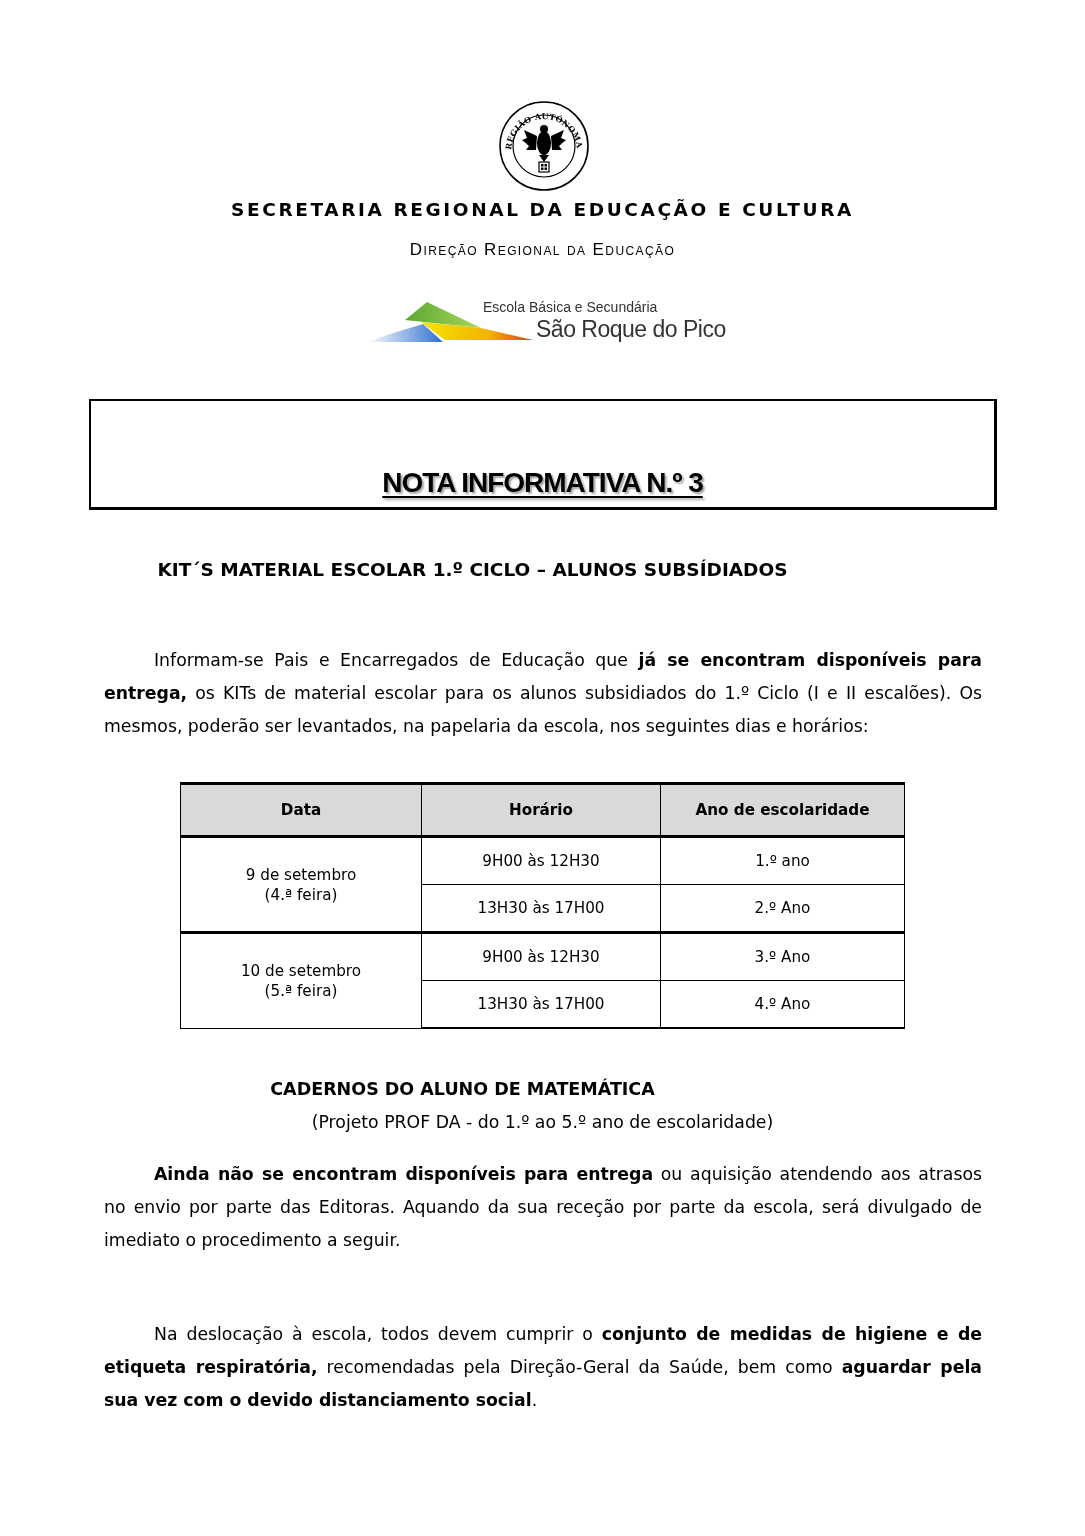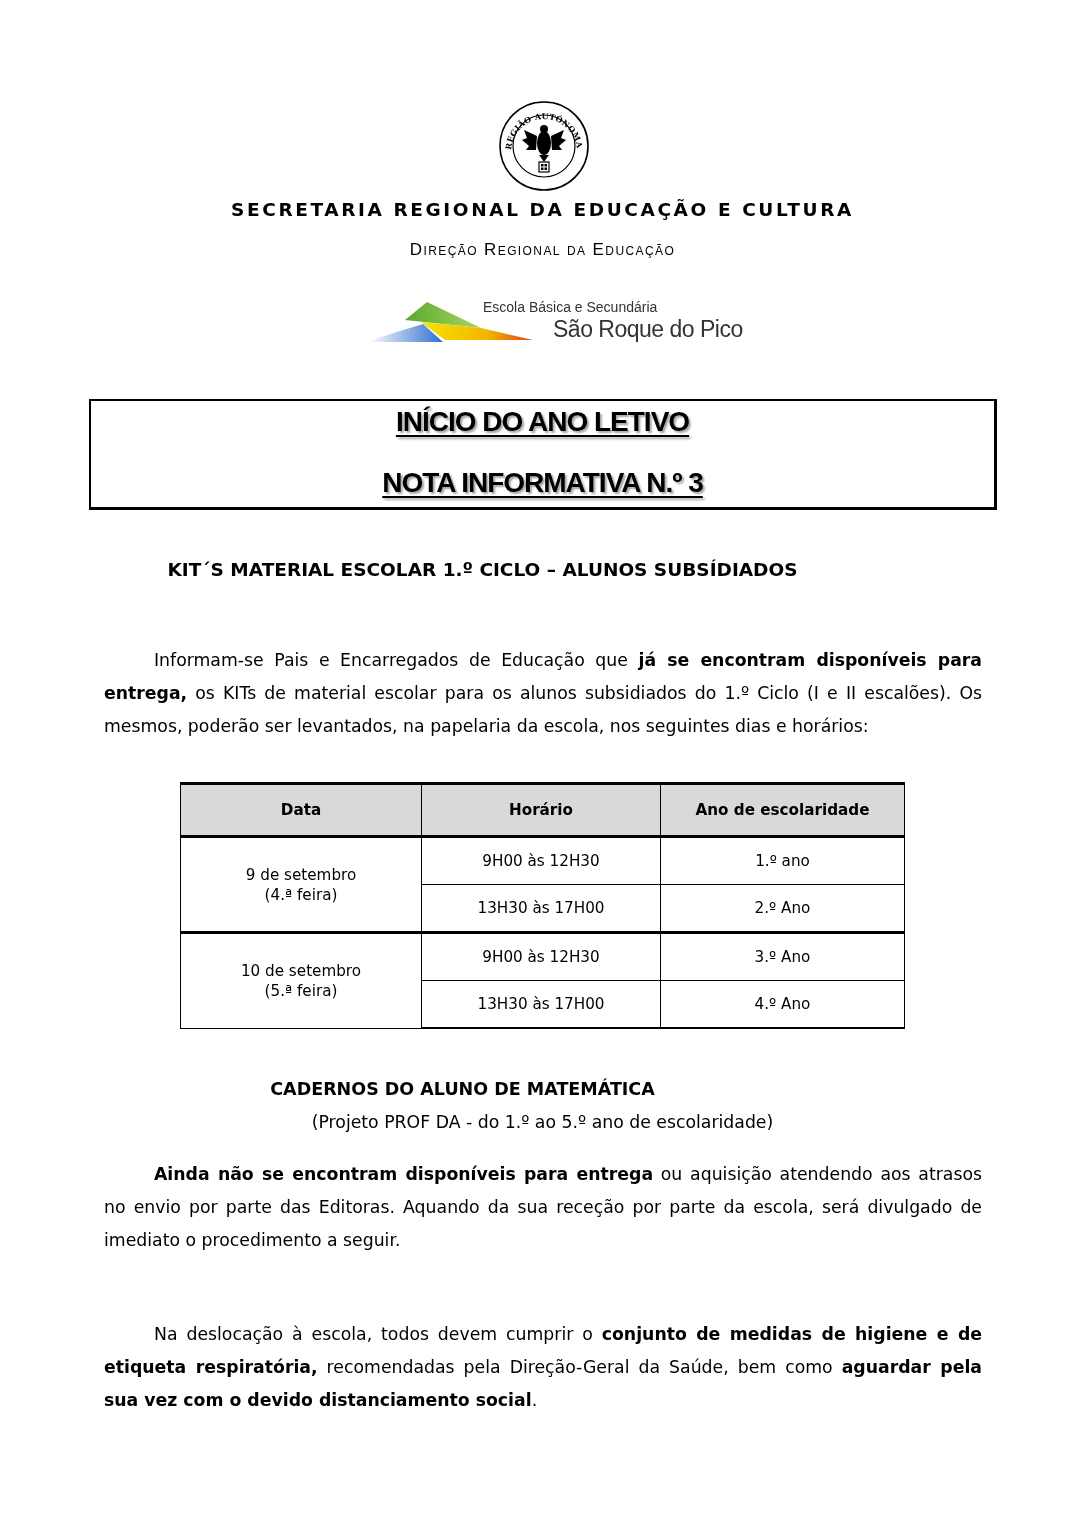--- a/index.html
+++ b/index.html
@@ -10,35 +10,35 @@
 
   .sec-title { position: absolute; left: 0; width: 1085px; top: 199px; text-align: center;
     font-family: "DejaVu Sans", sans-serif; font-weight: bold; font-size: 18.5px; letter-spacing: 2.6px; }
   .dir-title { position: absolute; left: 0; width: 1085px; top: 240px; text-align: center;
     font-family: Liberation Sans, sans-serif; font-size: 17px; letter-spacing: 1.4px; font-variant: small-caps; }
 
   .school-logo { position: absolute; left: 365px; top: 296px; width: 350px; height: 56px; }
   .school-logo svg { position: absolute; left: 0; top: 0; }
   .school-line1 { position: absolute; left: 118px; top: 3px; font-family: "Liberation Sans", sans-serif;
     font-size: 14px; color: #333; white-space: nowrap; }
-  .school-line2 { position: absolute; left: 188px; top: 20px; font-family: "Liberation Sans", sans-serif;
+  .school-line2 { position: absolute; left: 171px; top: 20px; font-family: "Liberation Sans", sans-serif;
     font-size: 23px; color: #333; white-space: nowrap; letter-spacing: -0.5px; text-align: right; }
 
   .title-box { position: absolute; left: 89px; top: 399px; width: 904px; height: 107px;
     border: 2px solid #000; border-left-width: 2px; box-shadow: inset 0 0 0 1px #fff; }
   .title-box::before { content: ""; position: absolute; left: -2px; top: -2px; right: -2px; bottom: -2px;
     border: 3px solid #000; border-left-width: 1px; border-top-width: 2px; pointer-events: none; }
   .title-line { position: absolute; left: 0; width: 100%; text-align: center;
     font-family: "Liberation Sans", sans-serif; font-weight: bold; font-size: 28px; letter-spacing: -1px;
     text-decoration: underline; text-decoration-thickness: 2px; text-underline-offset: 4px;
     text-shadow: 2px 2px 2px rgba(0,0,0,0.35); }
   .title-line.l1 { top: 406px; }
   .title-line.l2 { top: 467px; }
 
-  .kit-heading { position: absolute; left: 12px; width: 871px; top: 559px; text-align: center;
+  .kit-heading { position: absolute; left: 2px; width: 871px; top: 559px; text-align: center;
     font-family: "DejaVu Sans", sans-serif; font-weight: bold; font-size: 18.5px; padding-left: 35px; }
 
   .para { position: absolute; left: 104px; width: 878px; font-family: "DejaVu Sans", sans-serif;
     font-size: 17.3px; line-height: 33px; text-align: justify; text-align-last: left; }
   .para .indent { display: inline-block; width: 50px; }
   .para b { font-weight: bold; }
   .p1 { top: 644px; }
   .p2 { top: 1158px; }
   .p3 { top: 1318px; }
 
@@ -110,21 +110,20 @@
       </defs>
       <path d="M2 46 Q30 36 58 28 L78 46 Z" fill="url(#gBlue)"></path>
       <path d="M40 24 L62 6 L116 32 Z" fill="url(#gGreen)"></path>
       <path d="M56 26 L116 32 L168 44 L80 44 Z" fill="url(#gYellow)"></path>
     </svg>
     <div class="school-line1">Escola Básica e Secundária</div>
     <div class="school-line2">São Roque do Pico</div>
   </div>
 
   <div class="title-box"></div>
-  <div class="title-line l1">INÍCIO DO ANO LETIVO</div>
   <div class="title-line l2">NOTA INFORMATIVA N.º 3</div>
 
   <div class="kit-heading">KIT´S MATERIAL ESCOLAR 1.º CICLO – ALUNOS SUBSÍDIADOS</div>
   <div class="para p1"><span class="indent"></span><span>Informam-se Pais e Encarregados de Educação que </span><b>já se encontram disponíveis para entrega,</b><span> os KITs de material escolar para os alunos subsidiados do 1.º Ciclo (I e II escalões). Os mesmos, poderão ser levantados, na papelaria da escola, nos seguintes dias e horários:</span></div>
 
   <table class="schedule">
     <thead>
       <tr>
         <th>Data</th>
         <th>Horário</th>

